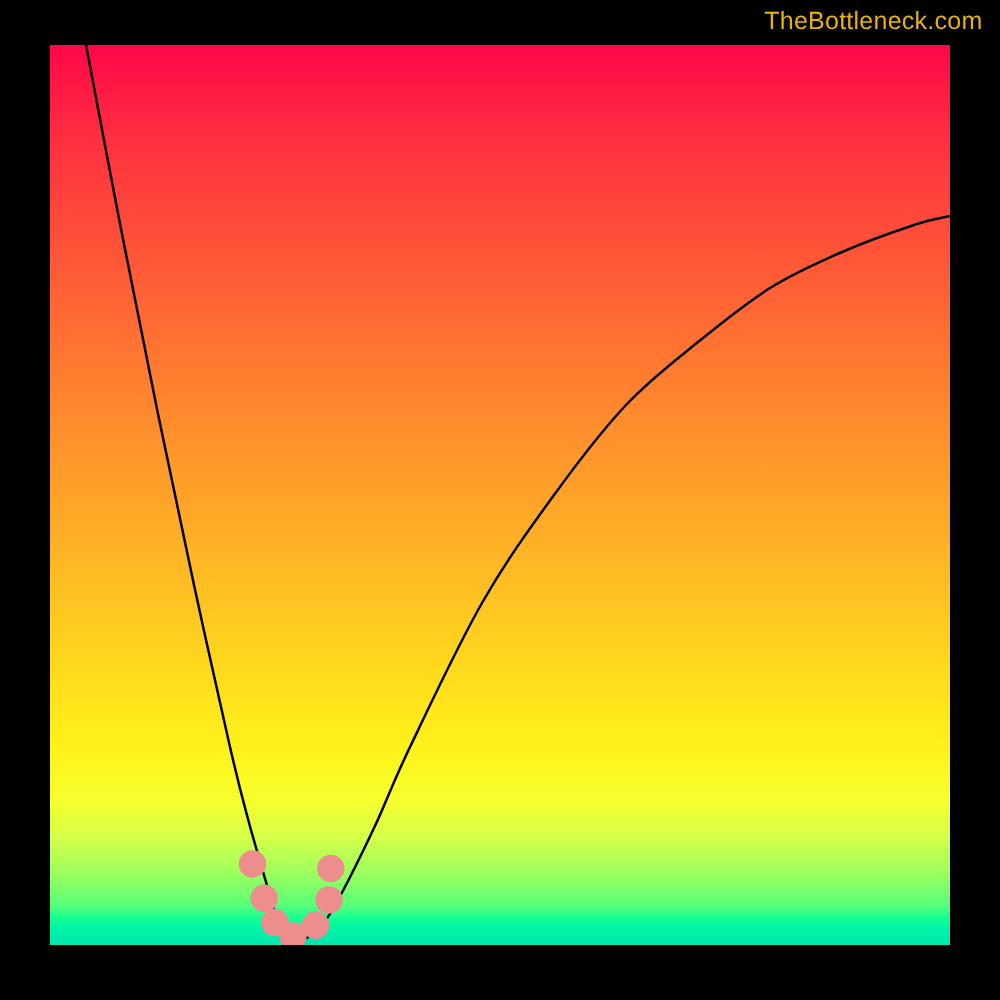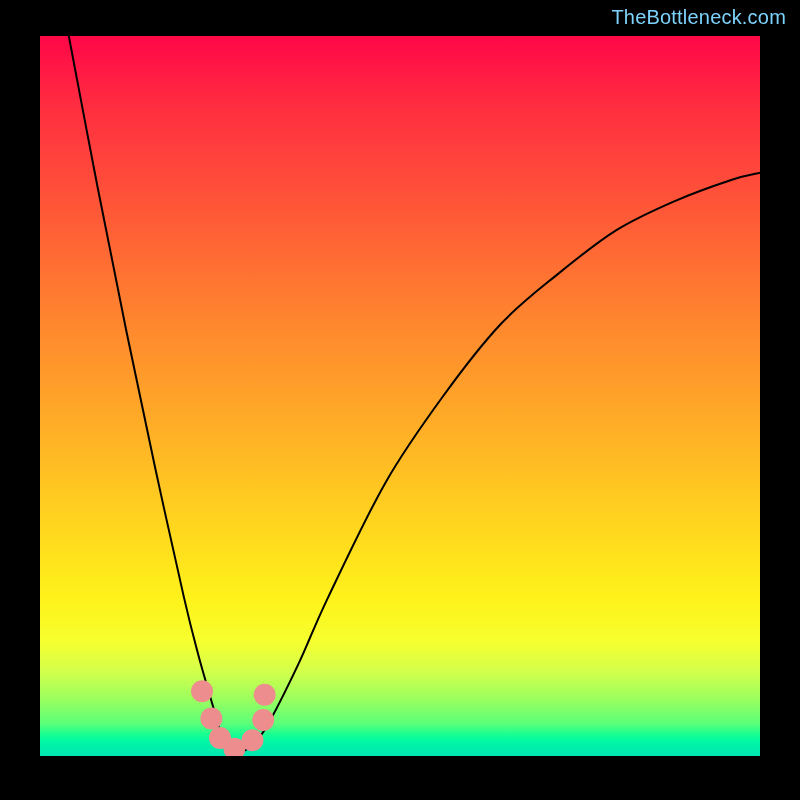--- a/index.html
+++ b/index.html
@@ -58,21 +58,21 @@
     stroke-width: 2;
   }
   .dot {
     fill: #ee8d8e;
     stroke: none;
   }
   .watermark {
     position: absolute;
     top: 6px;
     right: 14px;
-    color: #7dd3fc;
+    color: #eab308;
     font-size: 20px;
     letter-spacing: 0.2px;
     user-select: none;
   }
 </style>
 </head>
 <body>
 
 <div class="frame">
 

